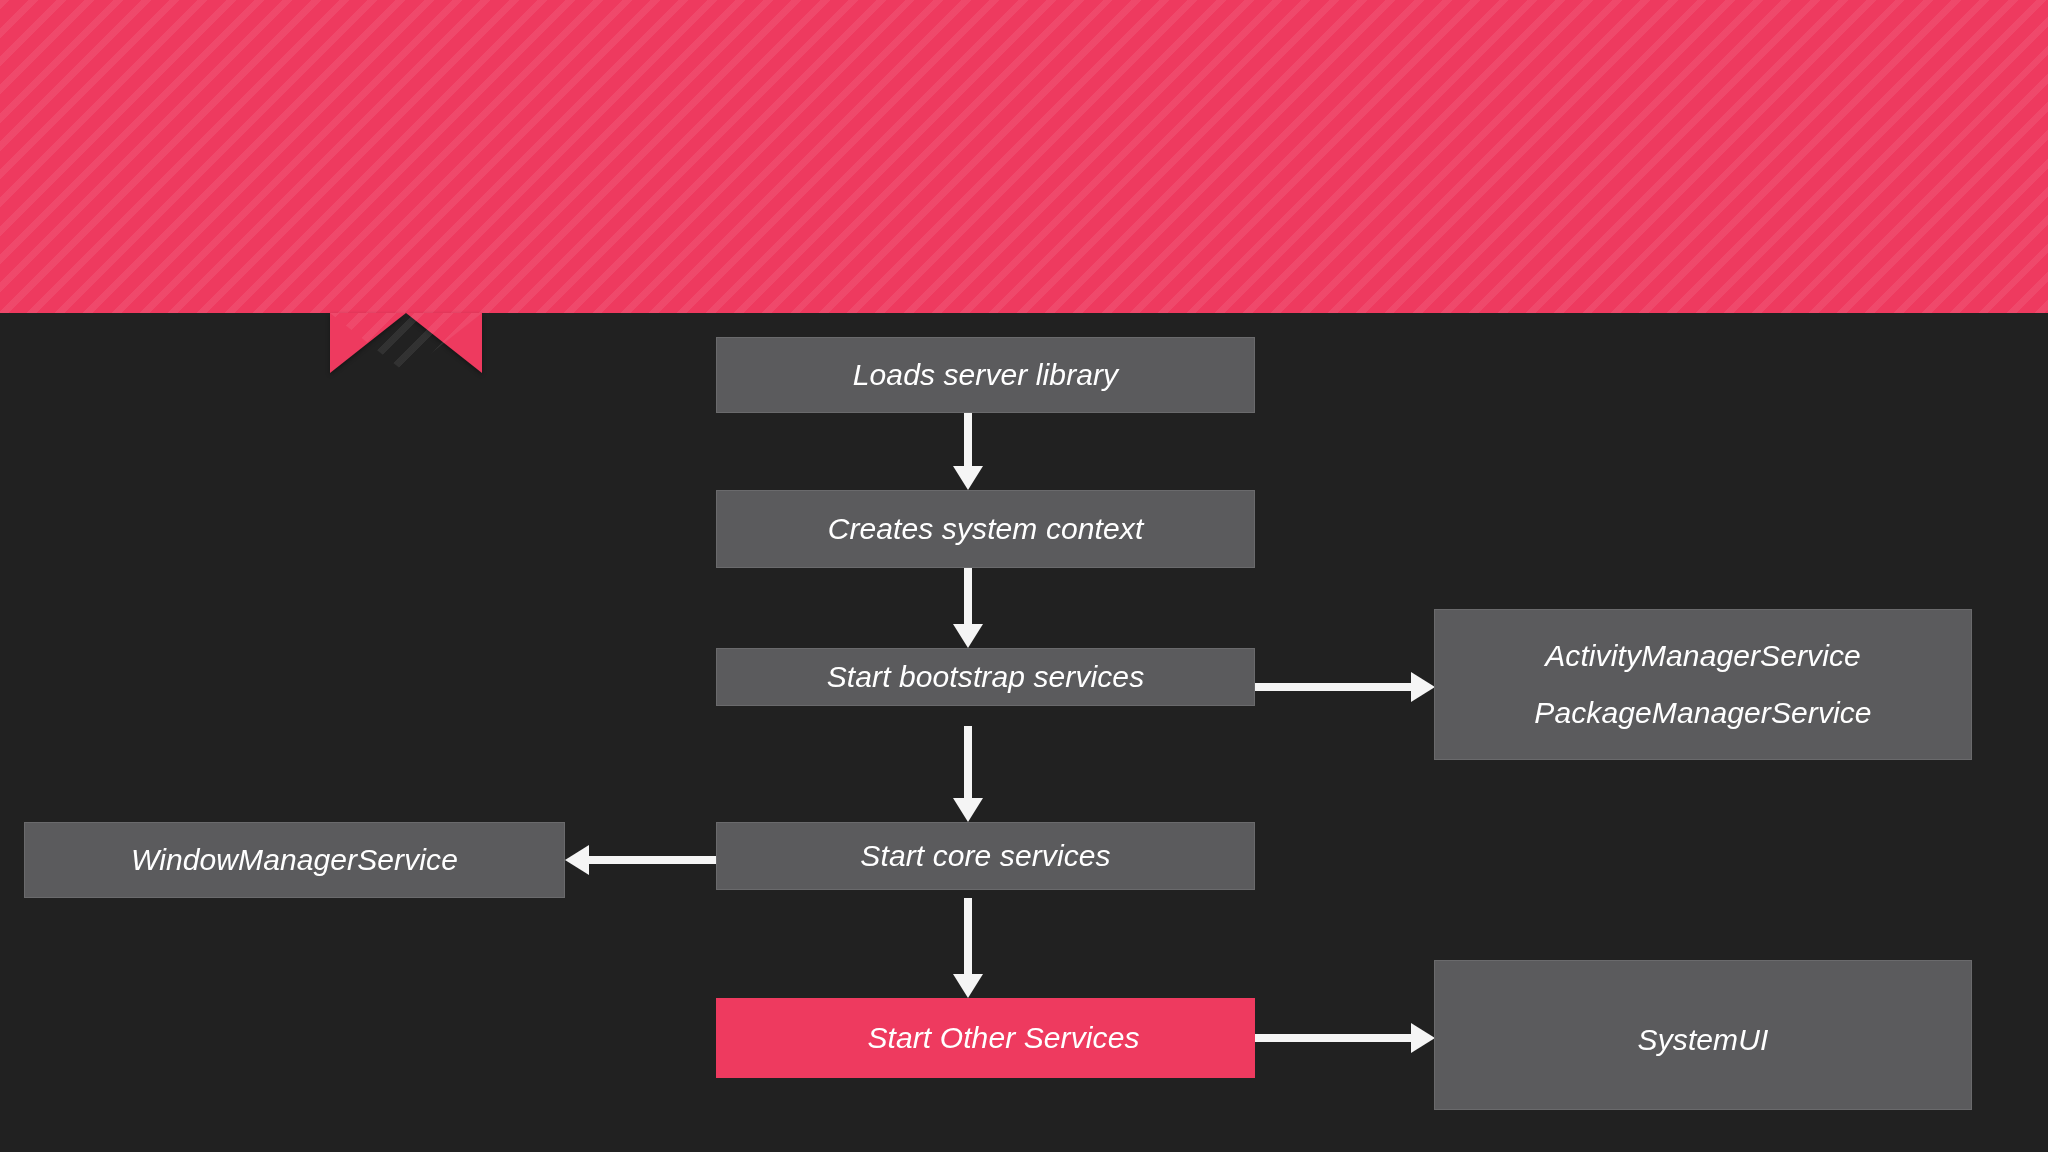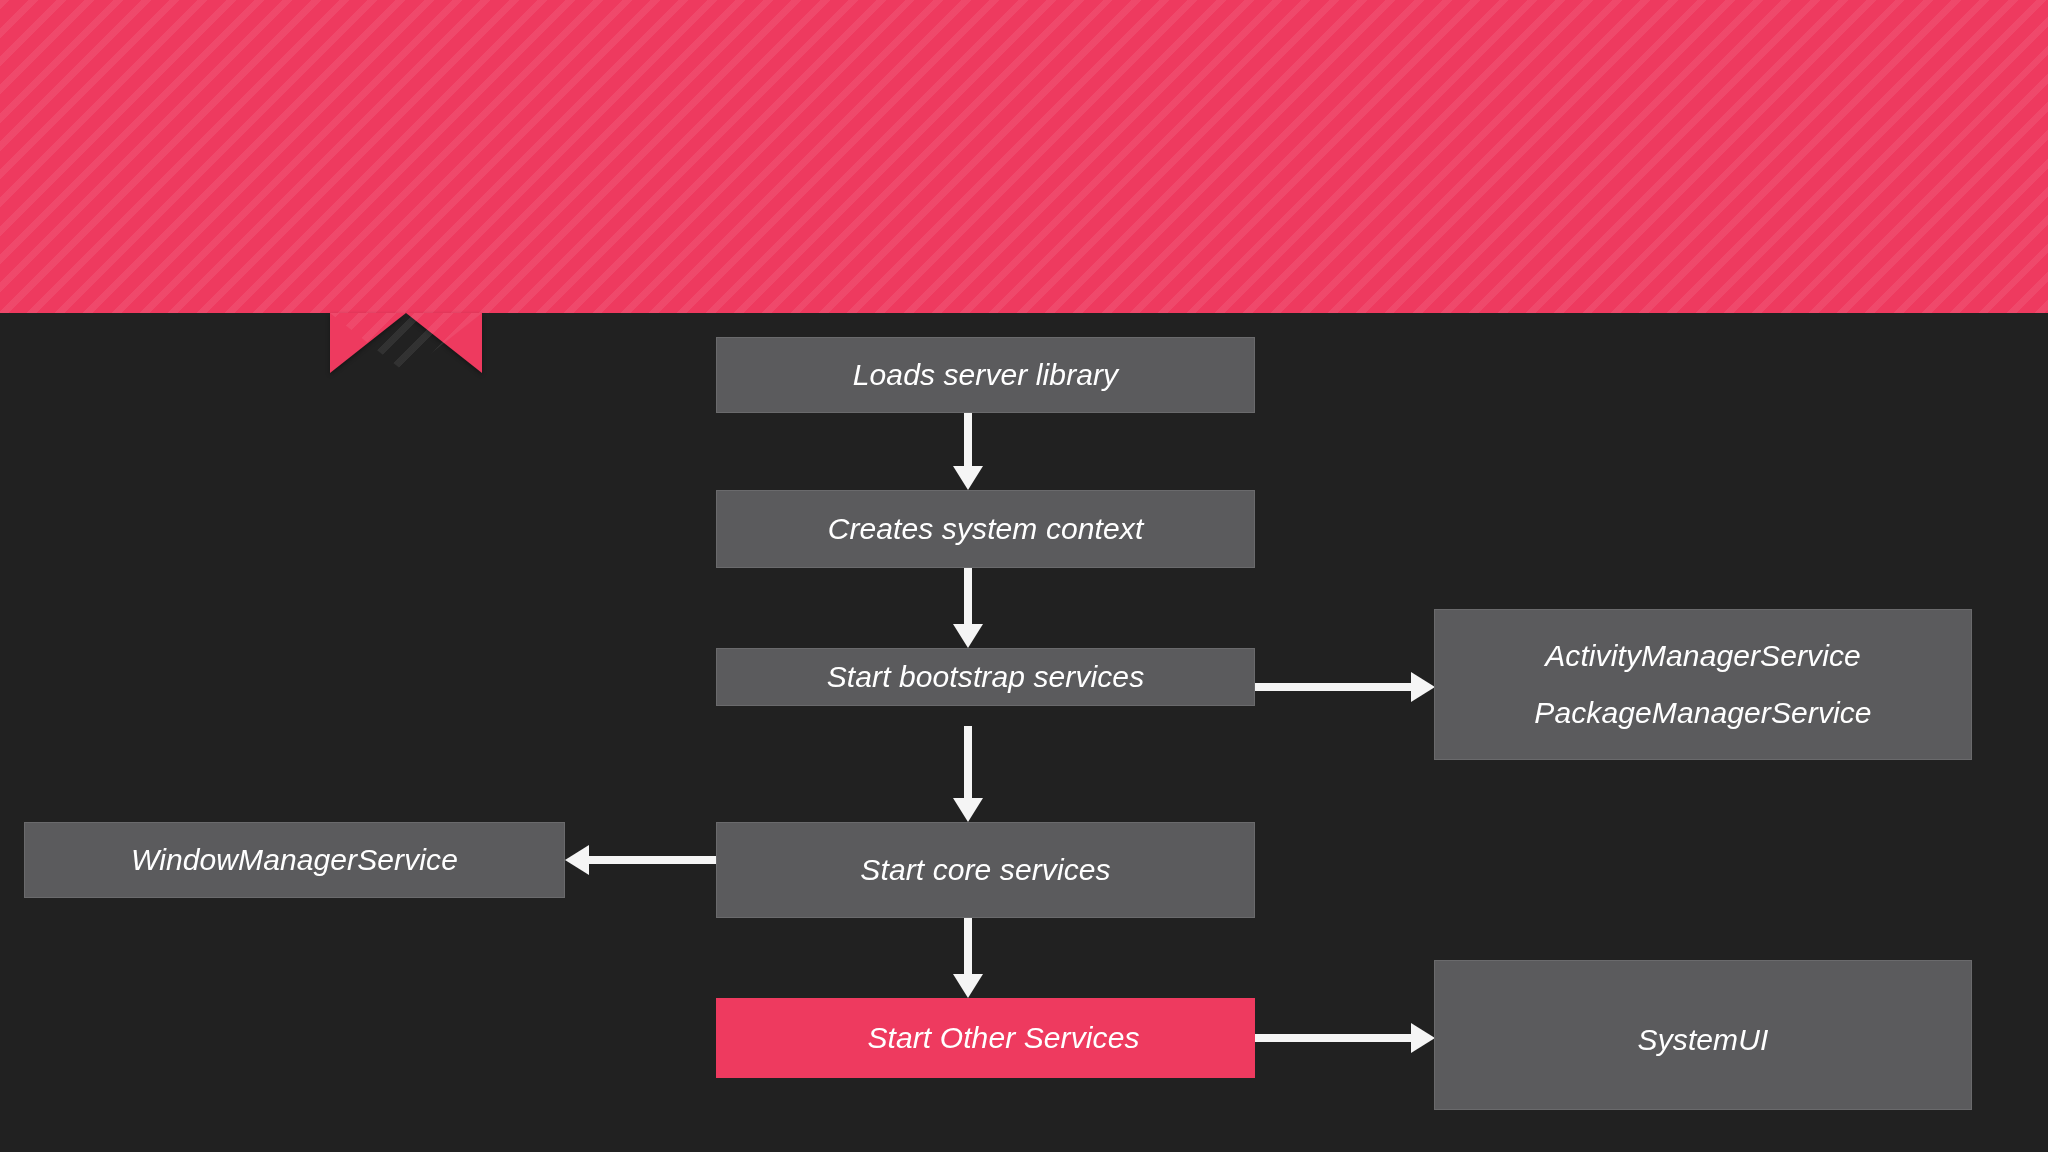--- a/index.html
+++ b/index.html
@@ -194,21 +194,21 @@
       </div>
       <div class="node gray" style="left: 716px; top: 337px; width: 539px; height: 76px;">
         <div>Loads server library</div>
       </div>
       <div class="node gray" style="left: 716px; top: 490px; width: 539px; height: 78px;">
         <div>Creates system context</div>
       </div>
       <div class="node gray" style="left: 716px; top: 648px; width: 539px; height: 58px;">
         <div>Start bootstrap services</div>
       </div>
-      <div class="node gray" style="left: 716px; top: 822px; width: 539px; height: 96px;">
+      <div class="node gray" style="left: 716px; top: 822px; width: 539px; height: 68px;">
         <div>Start core services</div>
       </div>
       <div class="node accent" style="left: 716px; top: 998px; width: 539px; height: 80px; padding-left: 36px;">
         <div>Start Other Services</div>
       </div>
       <div class="node gray" style="left: 24px; top: 822px; width: 541px; height: 76px;">
         <div>WindowManagerService</div>
       </div>
       <div class="node gray" style="left: 1434px; top: 609px; width: 538px; height: 151px;">
         <div>ActivityManagerService</div>

